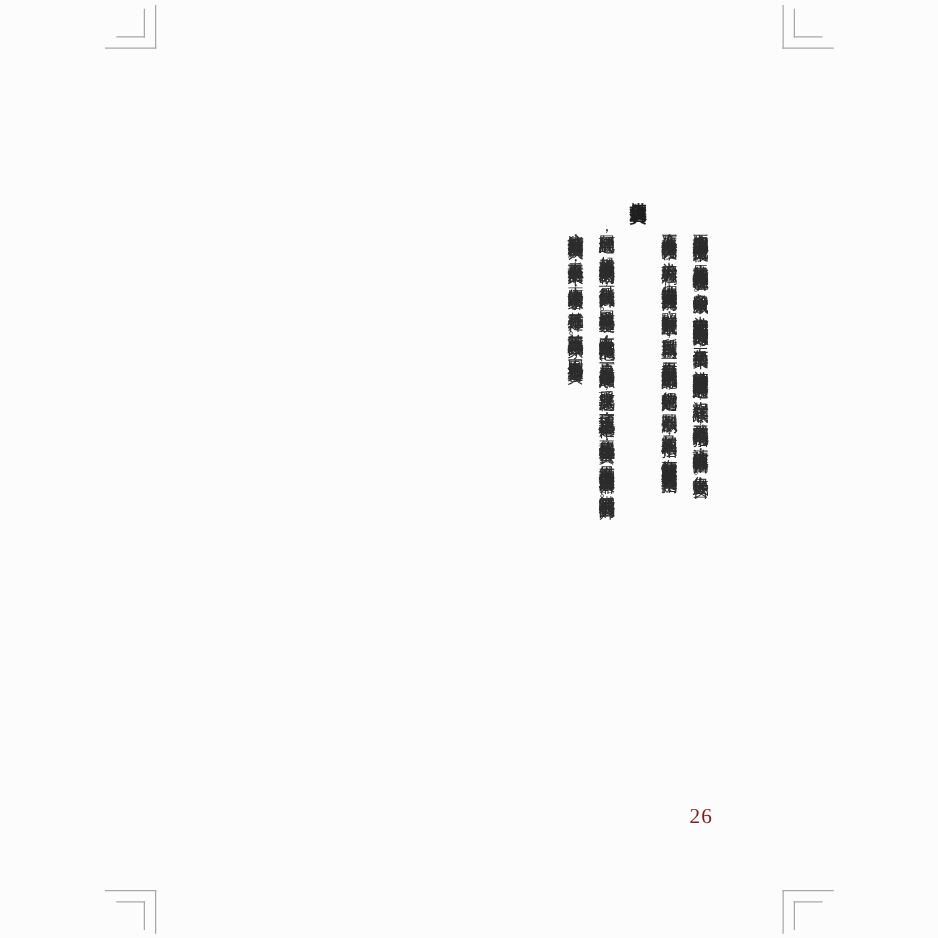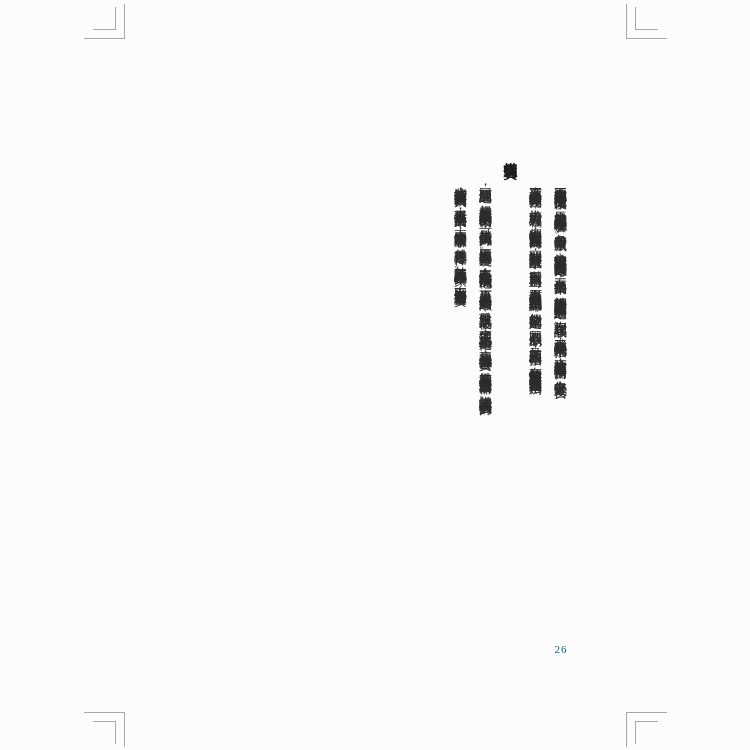--- a/index.html
+++ b/index.html
@@ -60,23 +60,23 @@
     color: #1f1f1f;
   }
 
   
   .page-number {
     position: absolute;
     left: 547px;
     top: 643px;
     width: 28px;
     text-align: center;
-    font-size: 11px;
+    font-size: 17px;
     letter-spacing: 1px;
-    color: #0369a1;
+    color: #7f1d1d;
   }
 </style>
 </head>
 <body>
 
 <div class="page">
 
   <div class="mark tl-outer"></div>
   <div class="mark tl-inner"></div>
   <div class="mark tr-outer"></div>

